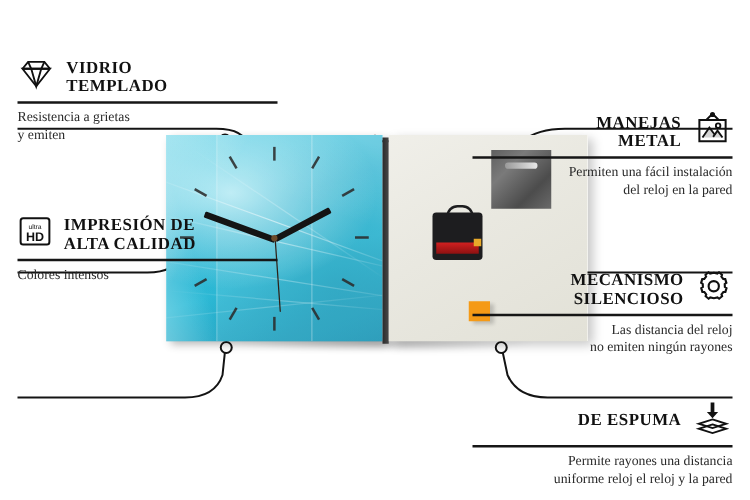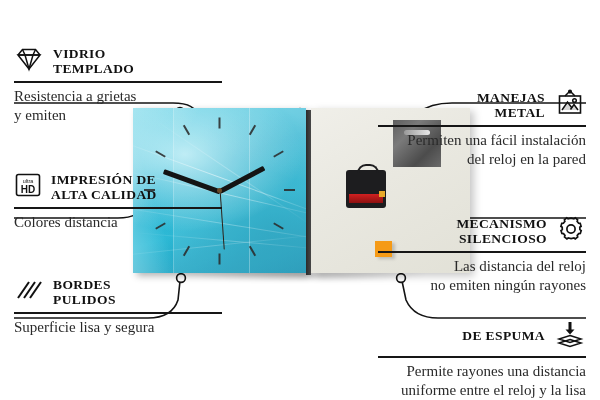--- a/index.html
+++ b/index.html
@@ -173,21 +173,21 @@
     color: #111111;
     text-transform: uppercase;
   }
   .rule {
     height: 1.5px;
     background: #161616;
     margin: 3px 0 4px 0;
   }
   .desc {
     font-family: "Liberation Serif", serif;
-    font-size: 15px;
+    font-size: 11px;
     line-height: 1.32;
     color: #2a2a2a;
   }
 
   .ico { flex: 0 0 auto; display: block; }
 
   svg.leader {
     position: absolute;
     left: 0; top: 0;
     width: 600px; height: 400px;
@@ -297,43 +297,24 @@
           <text x="14" y="20.5" text-anchor="middle" font-family="Liberation Sans, sans-serif" font-size="10" font-weight="bold" fill="#111">HD</text>
         </svg>
       </span>
       <div class="head-text">
         <div>IMPRESIÓN DE</div>
         <div>ALTA CALIDAD</div>
       </div>
     </div>
     <div class="rule"></div>
     <div class="desc">
-      <div>Colores distancia</div>
-    </div>
-  </div>
-
-  <div class="callout left" style="left:14px; top:275px;">
-    <div class="head">
-      <span class="ico">
-        <svg width="30" height="26" viewBox="0 0 30 26" fill="none" stroke="#111" stroke-width="2">
-          <path d="M4 21 L15 5"></path>
-          <path d="M10 21 L21 5"></path>
-          <path d="M16 21 L27 5"></path>
-        </svg>
-      </span>
-      <div class="head-text">
-        <div>BORDES</div>
-        <div>PULIDOS</div>
-      </div>
-    </div>
-    <div class="rule"></div>
-    <div class="desc">
-      <div>Superficie lisa y segura</div>
-    </div>
-  </div>
+      <div>Colores intensos</div>
+    </div>
+  </div>
+
 
   <div class="callout right" style="left:378px; top:44px;">
     <div class="head">
       <span class="ico">
         <svg width="32" height="28" viewBox="0 0 32 28" fill="none" stroke="#111" stroke-width="1.5">
           <path d="M16 2 L11 7 M16 2 L21 7"></path>
           <circle cx="16" cy="2.6" r="1.3" fill="#111"></circle>
           <rect x="5.5" y="7" width="21" height="17" stroke-width="1.6"></rect>
           <path d="M8 21 L13.5 13 L17.5 18 L20 15 L24 21 Z" fill="#111" stroke="none" opacity=".18"></path>
           <path d="M8 21 L13.5 13 L18 19"></path>
@@ -383,17 +364,17 @@
           <path d="M16 19.5 L27 23 L16 26.5 L5 23 Z"></path>
         </svg>
       </span>
       <div class="head-text">
         <div>DE ESPUMA</div>
       </div>
     </div>
     <div class="rule"></div>
     <div class="desc">
       <div>Permite rayones una distancia</div>
-      <div>uniforme entre el reloj y la lisa</div>
+      <div>uniforme reloj el reloj y la pared</div>
     </div>
   </div>
 
 </div>
 
 </body></html>

